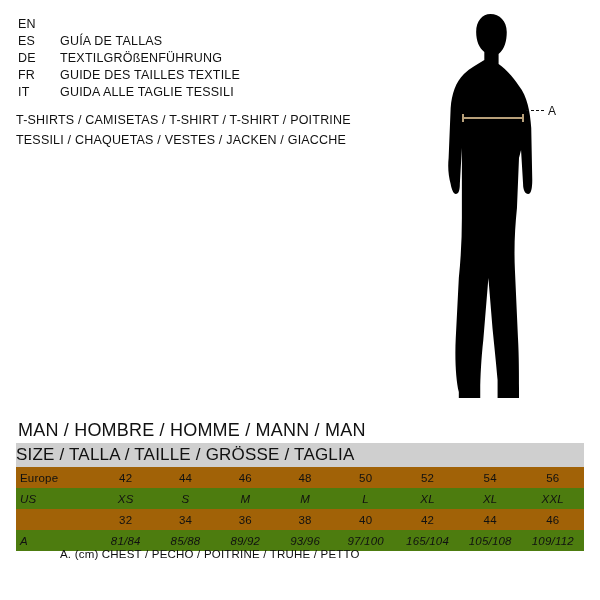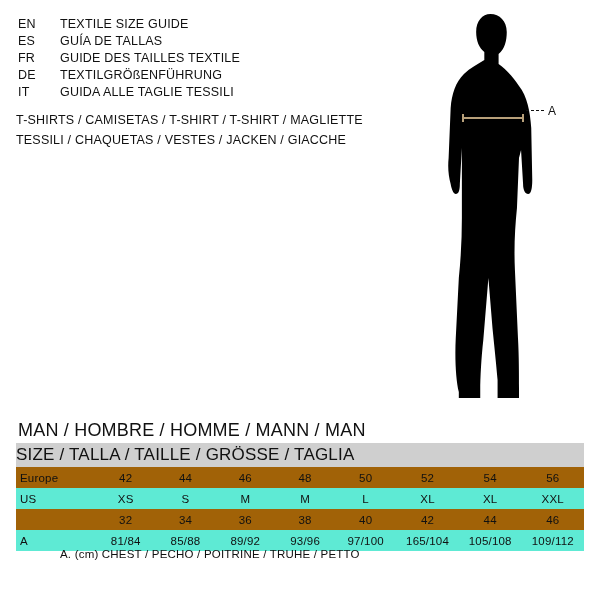--- a/index.html
+++ b/index.html
@@ -105,21 +105,22 @@
   }
   .row-header td {
     background: #cfcfcf;
     font-size: 17px;
     padding-left: 4px;
   }
   .row-shade td {
     background: #a16207;
   }
   .row-plain td {
-    background: #5eead4;
+    background: #4d7c0f;
+    font-style: italic;
   }
   .col-label {
     width: 86px;
     padding-left: 4px !important;
   }
   .col-val {
     width: 68px;
     text-align: center;
   }
 
@@ -133,42 +134,41 @@
   }
 </style>
 </head>
 <body>
 
 <div class="page">
 
   <div class="lang-block">
     <div class="lang-row">
       <span class="lang-code">EN</span>
-      <span class="lang-text">TEXTILE SIZE GUIDE</span>
     </div>
     <div class="lang-row">
       <span class="lang-code">ES</span>
       <span class="lang-text">GUÍA DE TALLAS</span>
     </div>
     <div class="lang-row">
+      <span class="lang-code">DE</span>
+      <span class="lang-text">TEXTILGRÖßENFÜHRUNG</span>
+    </div>
+    <div class="lang-row">
       <span class="lang-code">FR</span>
       <span class="lang-text">GUIDE DES TAILLES TEXTILE</span>
     </div>
     <div class="lang-row">
-      <span class="lang-code">DE</span>
-      <span class="lang-text">TEXTILGRÖßENFÜHRUNG</span>
-    </div>
-    <div class="lang-row">
       <span class="lang-code">IT</span>
       <span class="lang-text">GUIDA ALLE TAGLIE TESSILI</span>
     </div>
   </div>
 
   <div class="cat-block">
-    <div class="cat-line">T-SHIRTS / CAMISETAS / T-SHIRT / T-SHIRT / MAGLIETTE</div>
+    <div class="cat-line">T-SHIRTS / CAMISETAS / T-SHIRT / T-SHIRT / POITRINE</div>
     <div class="cat-line">TESSILI / CHAQUETAS / VESTES / JACKEN / GIACCHE</div>
   </div>
 
   <div class="figure-wrap">
     <svg width="200" height="400" viewBox="0 0 200 400">
 
       <path d="M72 6 C64 6 58 13 58 24 C58 33 61 40 66 44 L66 52 C60 56 52 60 46 66
                C38 74 34 86 33 100 L31 150 C30 160 31 168 33 176
                C34 182 36 186 38 186 C41 186 42 182 42 176 L44 140
                L44 210 C44 230 43 250 41 270 L38 330 C37 350 38 372 41 384

